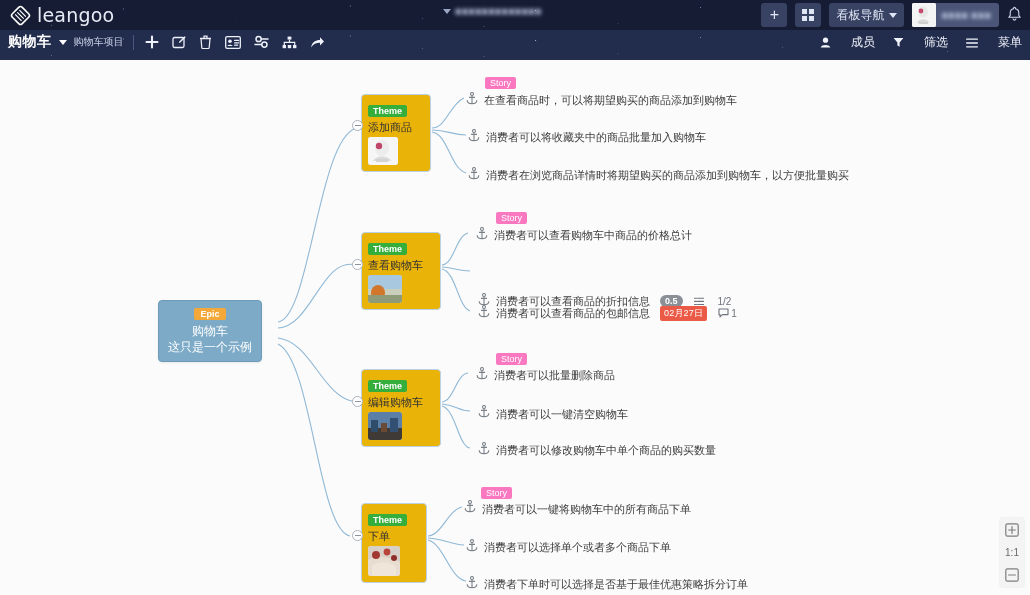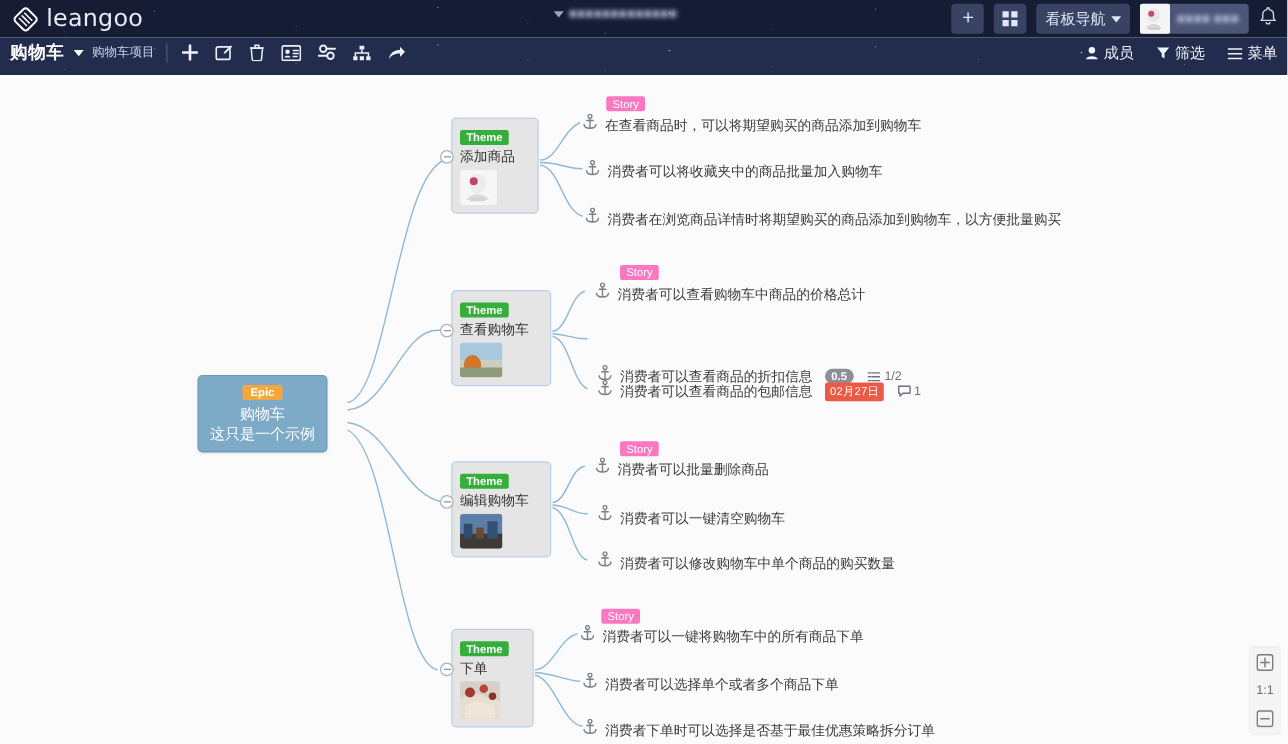--- a/index.html
+++ b/index.html
@@ -85,21 +85,21 @@
   .bell { color: #cfd7ea; font-size: 15px; cursor: pointer; }
 
   
   .sb-left { position: absolute; left: 8px; top: 33px; z-index: 3; display: flex; align-items: center; gap: 7px; }
   .board-name { color: #ffffff; font-size: 14px; font-weight: bold; letter-spacing: .5px; cursor: pointer; }
   .board-sub { color: #c9d2e8; font-size: 10px; cursor: pointer; }
   .divider-v { width: 1px; height: 15px; background: #4b5781; margin: 0 2px; }
   .sb-icons { display: flex; align-items: center; gap: 13px; margin-left: 2px; }
   .sb-ico { color: #eef1f9; cursor: pointer; display: flex; align-items: center; }
   .sb-right { position: absolute; right: 8px; top: 34px; z-index: 3; display: flex; align-items: center; gap: 18px; }
-  .sb-item { color: #f0f3fa; font-size: 12px; display: flex; align-items: center; gap: 4px; cursor: pointer; }
+  .sb-item { color: #f0f3fa; font-size: 12px; display: flex; align-items: center; gap: 20px; cursor: pointer; }
 
   
   .canvas { position: absolute; left: 0; top: 60px; width: 1030px; height: 535px; background: #fbfbfb; }
   svg.links { position: absolute; left: 0; top: 0; width: 1030px; height: 535px; pointer-events: none; }
 
   
   .epic {
     position: absolute; left: 158px; top: 240px; width: 104px; height: 62px;
     background: #7caac7; border: 1px solid #6c9ab8; border-radius: 4px;
     display: flex; flex-direction: column; align-items: center; justify-content: center;
@@ -107,21 +107,21 @@
   }
   .badge-epic {
     background: #f5a83a; color: #fff; font-size: 9px; font-weight: bold;
     padding: 1px 6px; border-radius: 2px; margin-bottom: 3px;
   }
   .epic-t1 { color: #fff; font-size: 12px; line-height: 16px; }
   .epic-t2 { color: #fff; font-size: 12px; line-height: 16px; }
 
   
   .theme {
-    position: absolute; width: 72px; background: #e5e5e5;
+    position: absolute; width: 72px; background: #eab308;
     border: 1px solid #b9d0e6; border-radius: 4px; padding: 5px 6px 6px 6px;
     cursor: pointer;
   }
   .badge-theme {
     display: inline-block; background: #36ae3c; color: #fff; font-size: 9px;
     font-weight: bold; padding: 1px 5px; border-radius: 2px; margin-bottom: 3px;
   }
   .theme-title { font-size: 11px; color: #333; line-height: 14px; white-space: nowrap; }
   .thumb { width: 30px; height: 28px; border-radius: 3px; margin-top: 3px; overflow: hidden; background:#ddd; }
   .thumb svg { display: block; }
@@ -137,21 +137,21 @@
   .anchor-ico { flex: none; }
   .story-text { font-size: 11px; color: #3b3b3b; white-space: nowrap; }
   .badge-story {
     position: absolute; background: #f978c0; color: #fff; font-size: 9px;
     padding: 1px 5px; border-radius: 2px;
   }
   .pill-gray {
     background: #8b8f96; color: #fff; font-size: 9px; font-weight: bold;
     padding: 1px 5px; border-radius: 7px; margin-left: 4px;
   }
-  .chk { display: inline-flex; align-items: center; gap: 4px; margin-left: 5px; color: #6d737b; font-size: 10px; }
+  .chk { display: inline-flex; align-items: center; gap: 14px; margin-left: 5px; color: #6d737b; font-size: 10px; }
   .badge-date {
     background: #eb5a46; color: #fff; font-size: 9px; padding: 1px 4px;
     border-radius: 2px; margin-left: 4px; letter-spacing: .2px;
   }
   .cmt { display: inline-flex; align-items: center; gap: 2px; margin-left: 5px; color: #6d737b; font-size: 10px; }
 
   
   .zoomctl {
     position: absolute; right: 6px; bottom: 8px; width: 24px;
     background: #f4f4f4; border-radius: 3px; padding: 5px 0;

